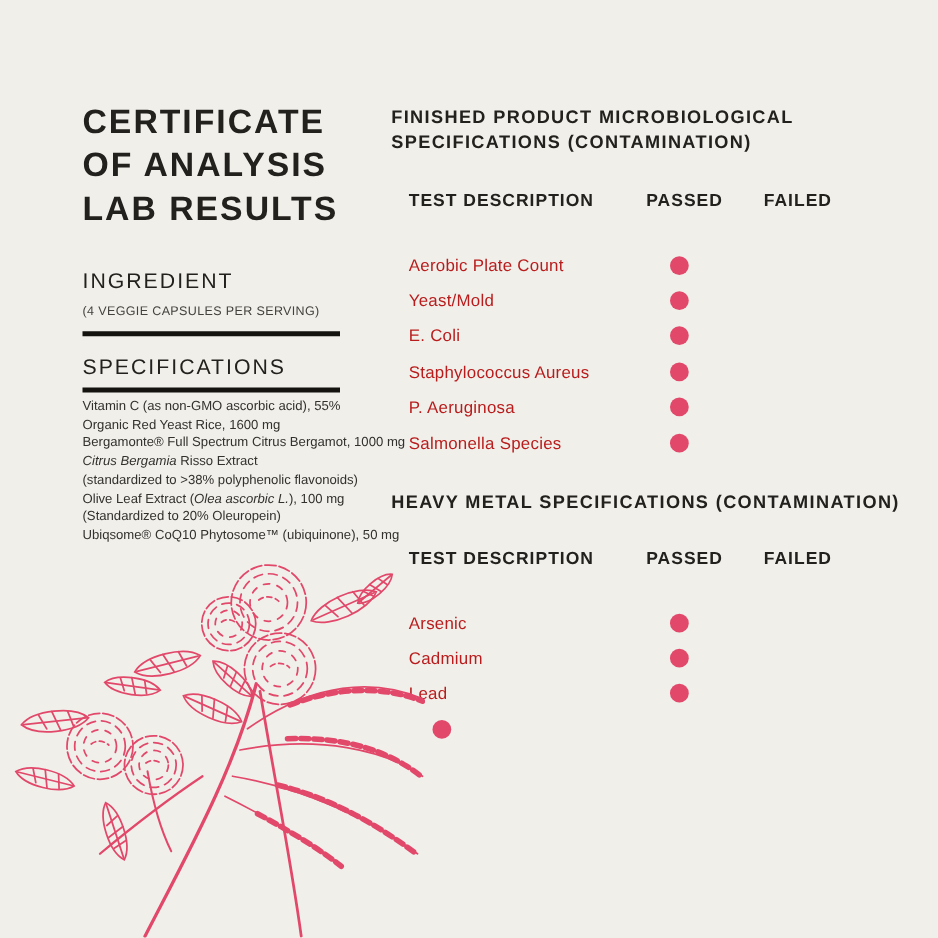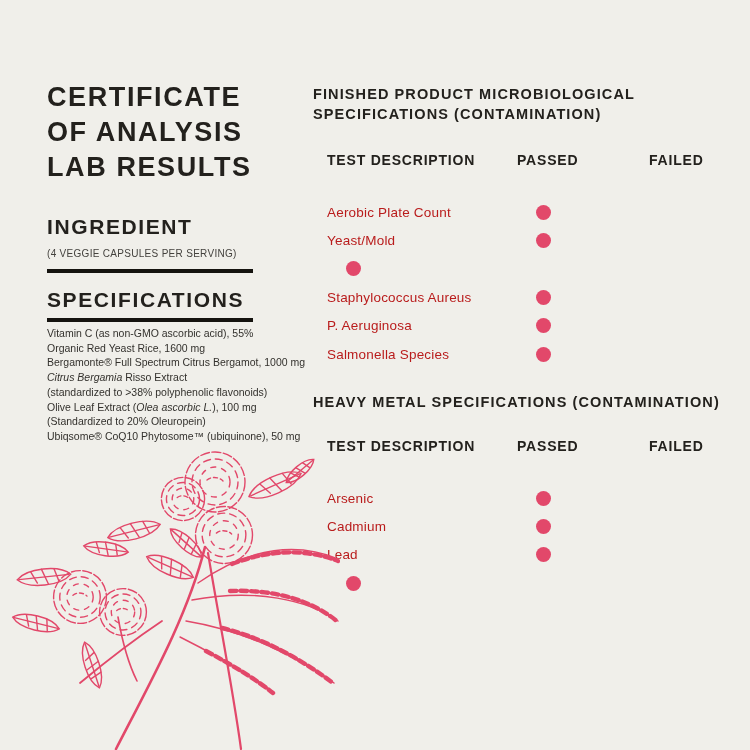--- a/index.html
+++ b/index.html
@@ -4,24 +4,24 @@
 <style>
   :root { --accent:#e2486a; --bg:#f0efea; --ink:#23211d; }
   * { margin:0; padding:0; box-sizing:border-box; }
   html,body { width:750px; height:750px; }
   body {
     position:relative; background:var(--bg); overflow:hidden;
     font-family:"Liberation Sans", sans-serif; color:var(--ink);
   }
 
   
-  .left-col { position:absolute; left:47px; top:80px; width:260px; }
+  .left-col { position:absolute; left:66px; top:80px; width:260px; }
   .title { font-size:27px; line-height:35px; font-weight:600; letter-spacing:1.6px; color:var(--ink); }
   .ingredient-head, .spec-head {
-    font-size:21px; font-weight:700; letter-spacing:1.6px; color:var(--ink);
+    font-size:17px; font-weight:400; letter-spacing:1.6px; color:var(--ink);
   }
   .ingredient-head { margin-top:30px; }
   .capsules-note { margin-top:9px; font-size:10px; letter-spacing:0.3px; color:#44423e; }
   .rule { height:4px; background:#15130f; width:206px; border:none; }
   .rule-1 { margin-top:10px; }
   .spec-head { margin-top:15px; }
   .rule-2 { margin-top:6px; }
   .spec-lines { margin-top:4px; font-size:10.5px; line-height:14.7px; color:#33312d; white-space:nowrap; }
   .spec-lines i { font-style:italic; }
 
@@ -32,21 +32,21 @@
   .section-heading {
     font-size:14.5px; font-weight:700; letter-spacing:1.1px; line-height:20px;
     color:var(--ink);
   }
   .section-micro .section-heading { width:350px; }
   .table { padding-left:14px; }
   .col-head-row { display:flex; font-size:14px; font-weight:700; letter-spacing:0.8px; color:var(--ink); }
   .section-micro .col-head-row { margin-top:28px; }
   .section-metals .col-head-row { margin-top:26px; }
   .col-test { width:190px; }
-  .col-passed { width:132px; }
+  .col-passed { width:94px; }
   .col-failed { width:80px; }
   .rows { margin-top:30px; }
   .section-metals .rows { }
   .trow { display:flex; align-items:center; height:28.4px; }
   .tlabel { width:190px; font-size:13.5px; letter-spacing:0.2px; color:#b91c1c; }
   .tcell { width:110px; display:flex; align-items:center; }
   .tcell.failed { width:80px; }
   .dot { width:15px; height:15px; border-radius:50%; background:var(--accent); margin-left:19px; }
 
   
@@ -98,20 +98,21 @@
           <div class="tcell failed"></div>
         </div>
         <div class="trow">
           <div class="tlabel">Yeast/Mold</div>
           <div class="tcell">
             <span class="dot"></span>
           </div>
           <div class="tcell failed"></div>
         </div>
         <div class="trow">
+          <div class="tlabel">E. Coli</div>
           <div class="tcell">
             <span class="dot"></span>
           </div>
           <div class="tcell failed"></div>
         </div>
         <div class="trow">
           <div class="tlabel">Staphylococcus Aureus</div>
           <div class="tcell">
             <span class="dot"></span>
           </div>

